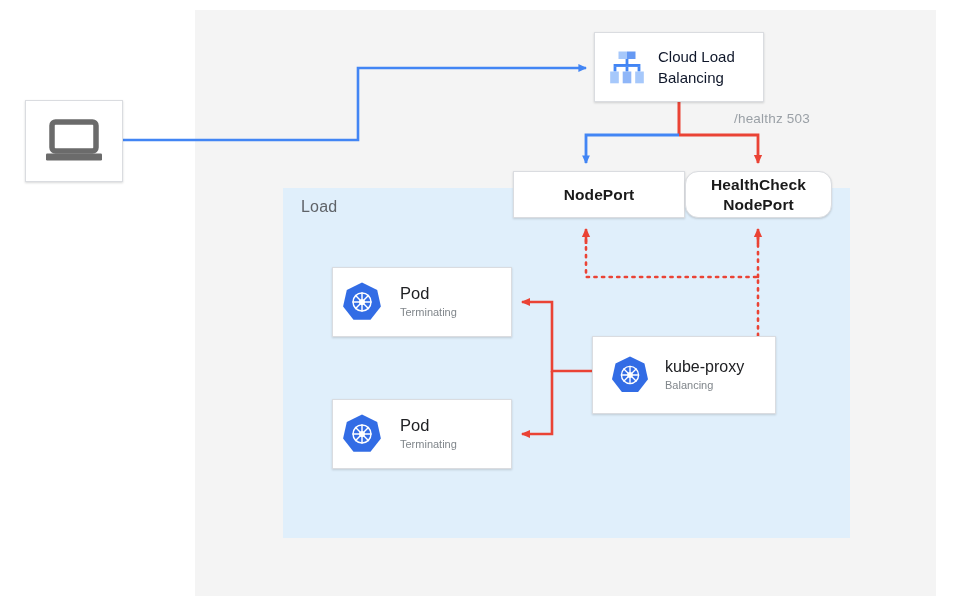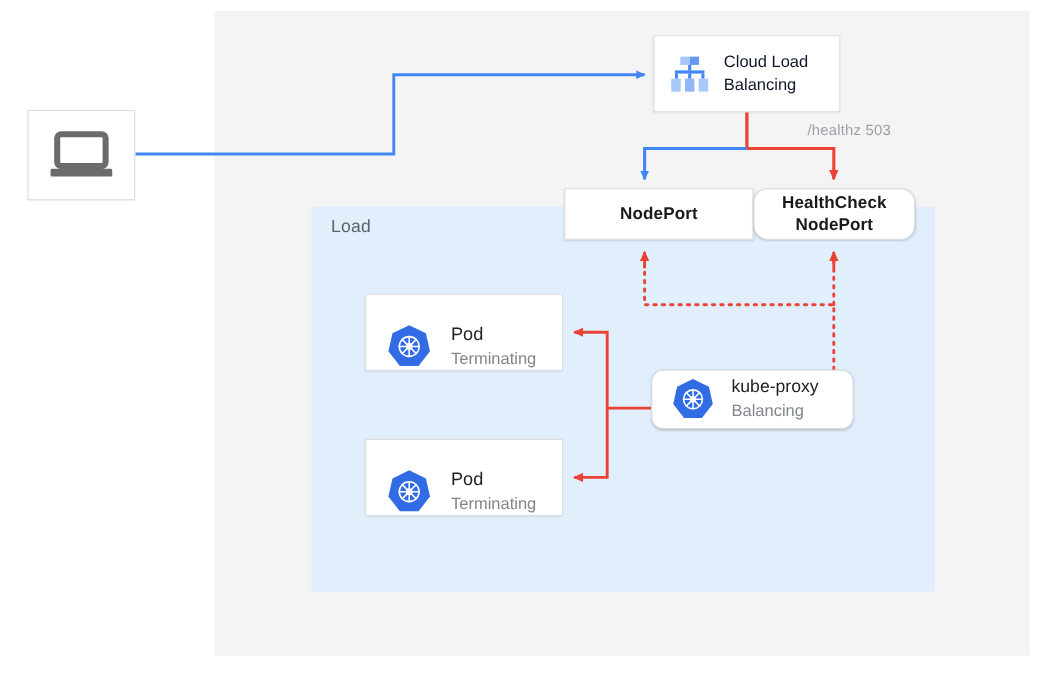--- a/index.html
+++ b/index.html
@@ -26,30 +26,30 @@
   .clb-ico{width:36px;height:33px;flex:0 0 auto;position:relative;}
   .clb-text{font-size:15px;color:#0f172a;line-height:1.42;}
 
   .np-card{left:513px;top:171px;width:172px;height:47px;
            display:flex;align-items:center;justify-content:center;}
   .hc-card{left:685px;top:171px;width:147px;height:47px;
            display:flex;align-items:center;justify-content:center;border-radius:13px;}
   .np-text{font-size:15.5px;font-weight:bold;color:#1a1a1a;text-align:center;
            line-height:1.28;letter-spacing:.1px;}
 
-  .pod-card{left:332px;width:180px;height:70px;display:flex;align-items:flex-end;
-            padding-left:18px;gap:17px;}
+  .pod-card{left:332px;width:180px;height:70px;display:flex;align-items:center;
+            padding-left:8px;gap:17px;}
   .pod1{top:267px;} .pod2{top:399px;}
-  .kproxy-card{left:592px;top:336px;width:184px;height:54px;display:flex;
-               align-items:center;padding-left:17px;gap:15px;border-radius:11px;}
+  .kproxy-card{left:592px;top:336px;width:184px;height:78px;display:flex;
+               align-items:center;padding-left:17px;gap:15px;}
 
   .k8s-ico{width:42px;height:42px;flex:0 0 auto;}
   .kp-ico{width:40px;height:40px;flex:0 0 auto;}
   .lbl-main{font-size:16.5px;color:#202124;line-height:1.16;}
-  .lbl-sub{font-size:15px;color:#80868b;line-height:1.3;margin-top:2px;}
+  .lbl-sub{font-size:11px;color:#80868b;line-height:1.3;margin-top:2px;}
   .lbl-main.sm{font-size:16px;}
 
   .healthz{position:absolute;left:690px;top:111px;font-size:13.5px;font-weight:normal;
            color:#9aa0a6;letter-spacing:.2px;margin-left:44px;}
 
   svg.wires{position:absolute;left:0;top:0;width:953px;height:612px;
             pointer-events:none;overflow:visible;}
 </style>
 </head>
 <body>

